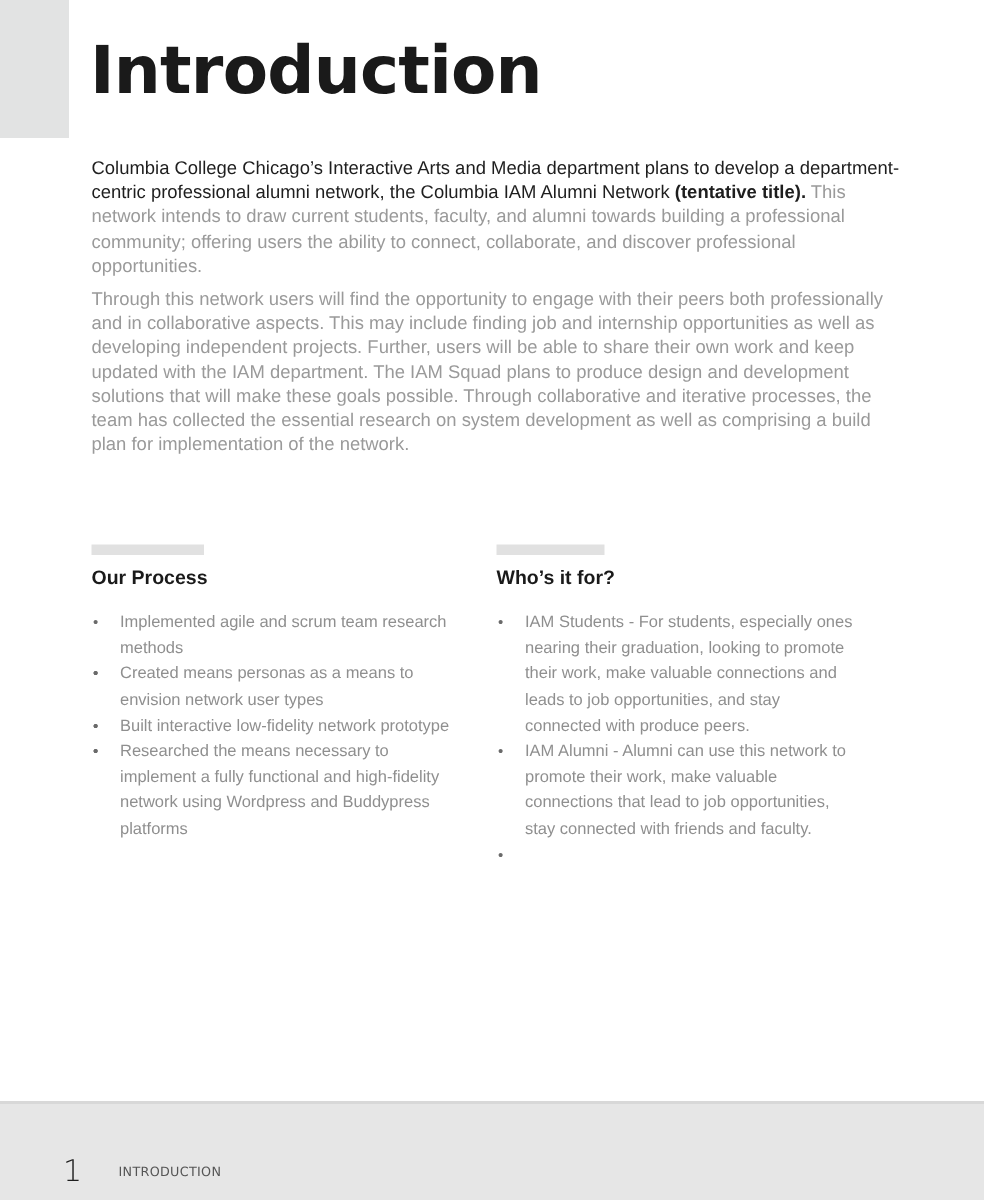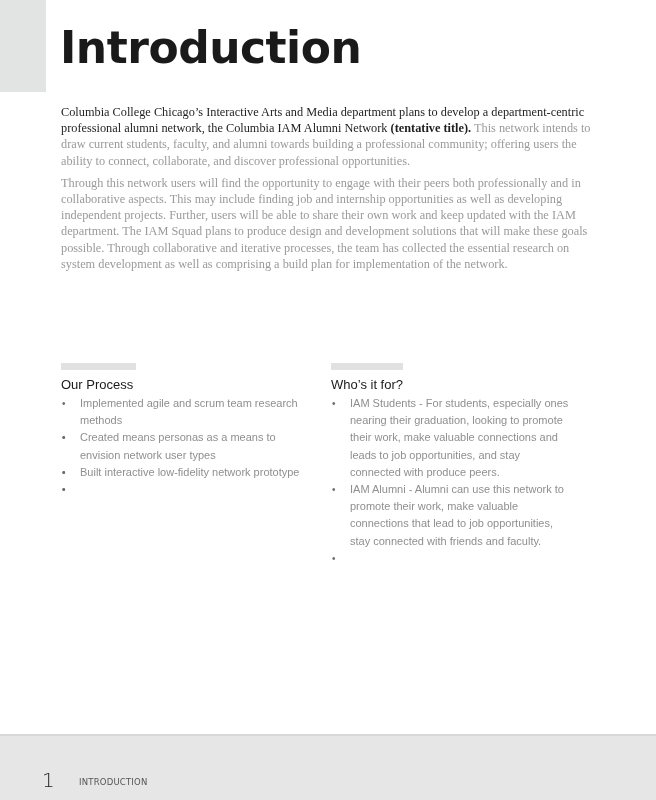--- a/index.html
+++ b/index.html
@@ -35,21 +35,20 @@
       letter-spacing: -0.5px;
     }
     .intro {
       position: absolute;
       left: 61px;
       top: 104px;
       width: 540px;
       font-size: 12.3px;
       line-height: 16.2px;
       color: #9a9a9a;
-      font-family: Liberation Serif, serif;
     }
     .intro p {
       margin: 0 0 6px 0;
     }
     .intro .lead {
       color: #1e1e1e;
     }
     .intro .lead b {
       font-weight: bold;
     }
@@ -61,22 +60,22 @@
     .col.left { left: 61px; }
     .col.right { left: 331px; }
     .col-bar {
       height: 7px;
       background: #e1e1e1;
       margin-bottom: 7px;
     }
     .col.left .col-bar { width: 75px; }
     .col.right .col-bar { width: 72px; }
     .col-heading {
-      margin: 0 0 2px 0;
-      font-weight: normal;
+      margin: 0 0 14px 0;
+      font-weight: bold;
       font-size: 13px;
       line-height: 16px;
       color: #1a1a1a;
     }
     .col ul {
       list-style: none;
       margin: 0;
       padding: 0;
     }
     .col li {
@@ -138,21 +137,21 @@
 <div class="col left">
   <div class="col-bar"></div>
   <h2 class="col-heading">Our Process</h2>
   <ul>
     <li><span class="bullet">•</span><span>Implemented agile and scrum team research methods</span></li>
     <li><span class="bullet">•</span></li>
     <li><span class="bullet">•</span><span>Created means personas as a means to envision network user types</span></li>
     <li><span class="bullet">•</span></li>
     <li><span class="bullet">•</span><span>Built interactive low-fidelity network prototype</span></li>
     <li><span class="bullet">•</span></li>
-    <li><span class="bullet">•</span></li>
+    <li><span class="bullet">•</span><span>Researched the means necessary to implement a fully functional and high-fidelity network using Wordpress and Buddypress platforms</span></li>
   </ul>
 </div>
 
 <div class="col right">
   <div class="col-bar"></div>
   <h2 class="col-heading">Who’s it for?</h2>
   <ul>
     <li><span class="bullet">•</span><span>IAM Students - For students, especially ones nearing their graduation, looking to promote their work, make valuable connections and leads to job opportunities, and stay connected with produce peers.</span></li>
     <li><span class="bullet">•</span><span>IAM Alumni - Alumni can use this network to promote their work, make valuable connections that lead to job opportunities, stay connected with friends and faculty.</span></li>
     <li><span class="bullet">•</span></li>

